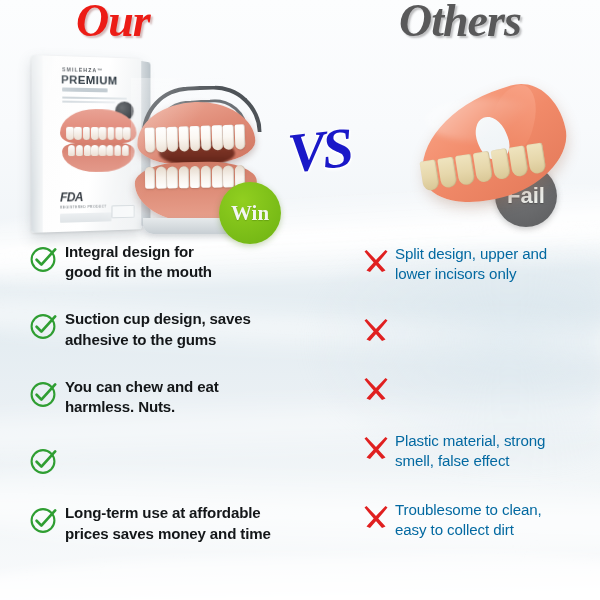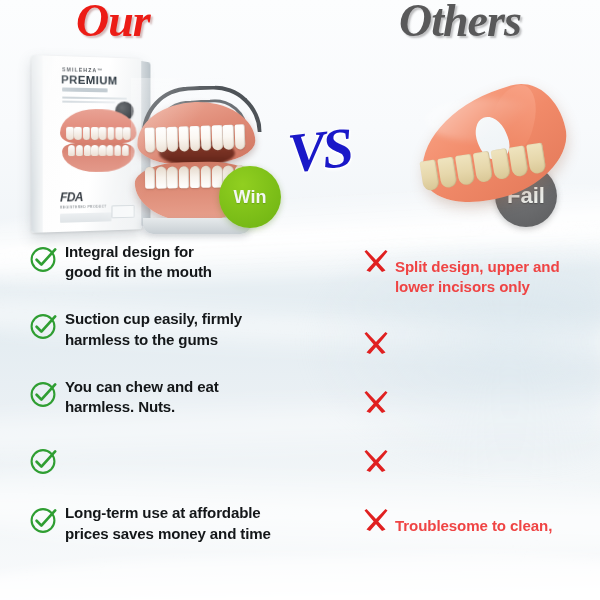--- a/index.html
+++ b/index.html
@@ -122,23 +122,23 @@
 
   
   #vs{position:absolute;left:288px;top:118px;font-size:56px;font-weight:bold;
     font-style:italic;color:#1a18c8;font-family:"Liberation Serif", serif;
     letter-spacing:-3px;transform:rotate(-6deg);
     text-shadow:0 0 3px #ffffff,1px 1px 0 #ffffff,-1px 1px 0 #ffffff,0 2px 4px rgba(255,255,255,.9);}
 
   
   .badge{position:absolute;border-radius:50%;display:flex;align-items:center;
     justify-content:center;color:#f3f6f2;font-weight:bold;}
-  #badge-win{left:219px;top:166px;width:62px;height:62px;font-size:18px;
+  #badge-win{left:219px;top:182px;width:62px;height:62px;font-size:21px;
     background:radial-gradient(circle at 38% 30%,#91cf20,#6db212);
-    box-shadow:0 2px 6px rgba(70,120,10,.3);text-shadow:0 1px 1px rgba(40,80,0,.25);}
+    box-shadow:0 2px 6px rgba(70,120,10,.3);text-shadow:0 1px 1px rgba(40,80,0,.25);font-family:Liberation Serif, serif;}
   #badge-fail{left:495px;top:165px;width:62px;height:62px;font-size:22px;
     background:radial-gradient(circle at 38% 30%,#77787a,#5c5d5f);
     box-shadow:0 2px 6px rgba(60,60,60,.28);text-shadow:0 1px 1px rgba(30,30,30,.3);}
 
   
   .veneer{position:absolute;left:415px;top:82px;width:185px;height:130px;}
   .v-body{position:absolute;left:3px;top:12px;width:150px;height:104px;
     background:linear-gradient(160deg,#f9a385 0%,#f18a69 48%,#e47a5a 100%);
     border-radius:62% 30% 46% 54%/58% 56% 44% 42%;
     transform:rotate(-18deg) skewX(-6deg);
@@ -165,21 +165,21 @@
   #col-right{left:361px;top:244px;width:232px;}
   .item{position:relative;display:flex;align-items:flex-start;}
   #col-left .item{margin-bottom:26.5px;}
   #col-right .item{margin-bottom:28px;}
   .ico{flex:0 0 auto;position:relative;}
   .ico svg{display:block;}
   #col-left .ico{width:32px;height:32px;margin-top:1px;margin-right:5px;}
   #col-right .ico{width:30px;height:30px;margin-top:1px;margin-right:4px;}
   .txt{font-size:15.1px;line-height:1.35;}
   #col-left .txt{color:#141719;font-weight:bold;letter-spacing:-.15px;}
-  #col-right .txt{color:#ef4444;font-weight:bold;letter-spacing:-.1px;margin-top:13px;}
+  #col-right .txt{color:#0369a1;font-weight:normal;letter-spacing:-.1px;}
   .txt span{display:block;white-space:nowrap;}
 </style>
 </head>
 <body>
 
 <div id="stage">
 
   <div class="bg-base"></div>
   <div class="bg-top-white"></div>
   <div class="wave w1"></div>
@@ -305,22 +305,22 @@
     </div>
 
     <div class="item">
       <span class="ico">
         <svg viewBox="0 0 32 32" width="32" height="32">
           <circle cx="15" cy="16.5" r="11.4" fill="none" stroke="#2f9e32" stroke-width="2.1"></circle>
           <path d="M8.6 16.8 L13.4 21.6 L27.2 6.4" fill="none" stroke="#2f9e32" stroke-width="2.7" stroke-linecap="round" stroke-linejoin="round"></path>
         </svg>
       </span>
       <span class="txt">
-        <span>Suction cup easily, firmly</span>
-        <span>harmless to the gums</span>
+        <span>Suction cup design, saves</span>
+        <span>adhesive to the gums</span>
       </span>
     </div>
 
     <div class="item">
       <span class="ico">
         <svg viewBox="0 0 32 32" width="32" height="32">
           <circle cx="15" cy="16.5" r="11.4" fill="none" stroke="#2f9e32" stroke-width="2.1"></circle>
           <path d="M8.6 16.8 L13.4 21.6 L27.2 6.4" fill="none" stroke="#2f9e32" stroke-width="2.7" stroke-linecap="round" stroke-linejoin="round"></path>
         </svg>
       </span>
@@ -387,29 +387,34 @@
       </span>
     </div>
 
     <div class="item">
       <span class="ico">
         <svg viewBox="0 0 30 30" width="30" height="30">
           <path d="M5.5 5 C11 10.5 19 19.5 24.5 25.5 L21 27 C15.5 21 8.5 12.5 3.5 6.5 Z" fill="#e02020"></path>
           <path d="M24.5 5 C19 10.5 11 19.5 5.5 25.5 L9 27 C14.5 21 21.5 12.5 26.5 6.5 Z" fill="#e02020"></path>
         </svg>
       </span>
+      <span class="txt">
+        <span>Plastic material, strong</span>
+        <span>smell, false effect</span>
+      </span>
     </div>
 
     <div class="item">
       <span class="ico">
         <svg viewBox="0 0 30 30" width="30" height="30">
           <path d="M5.5 5 C11 10.5 19 19.5 24.5 25.5 L21 27 C15.5 21 8.5 12.5 3.5 6.5 Z" fill="#e02020"></path>
           <path d="M24.5 5 C19 10.5 11 19.5 5.5 25.5 L9 27 C14.5 21 21.5 12.5 26.5 6.5 Z" fill="#e02020"></path>
         </svg>
       </span>
       <span class="txt">
         <span>Troublesome to clean,</span>
+        <span>easy to collect dirt</span>
       </span>
     </div>
 
   </div>
 
 </div>
 
 </body></html>

